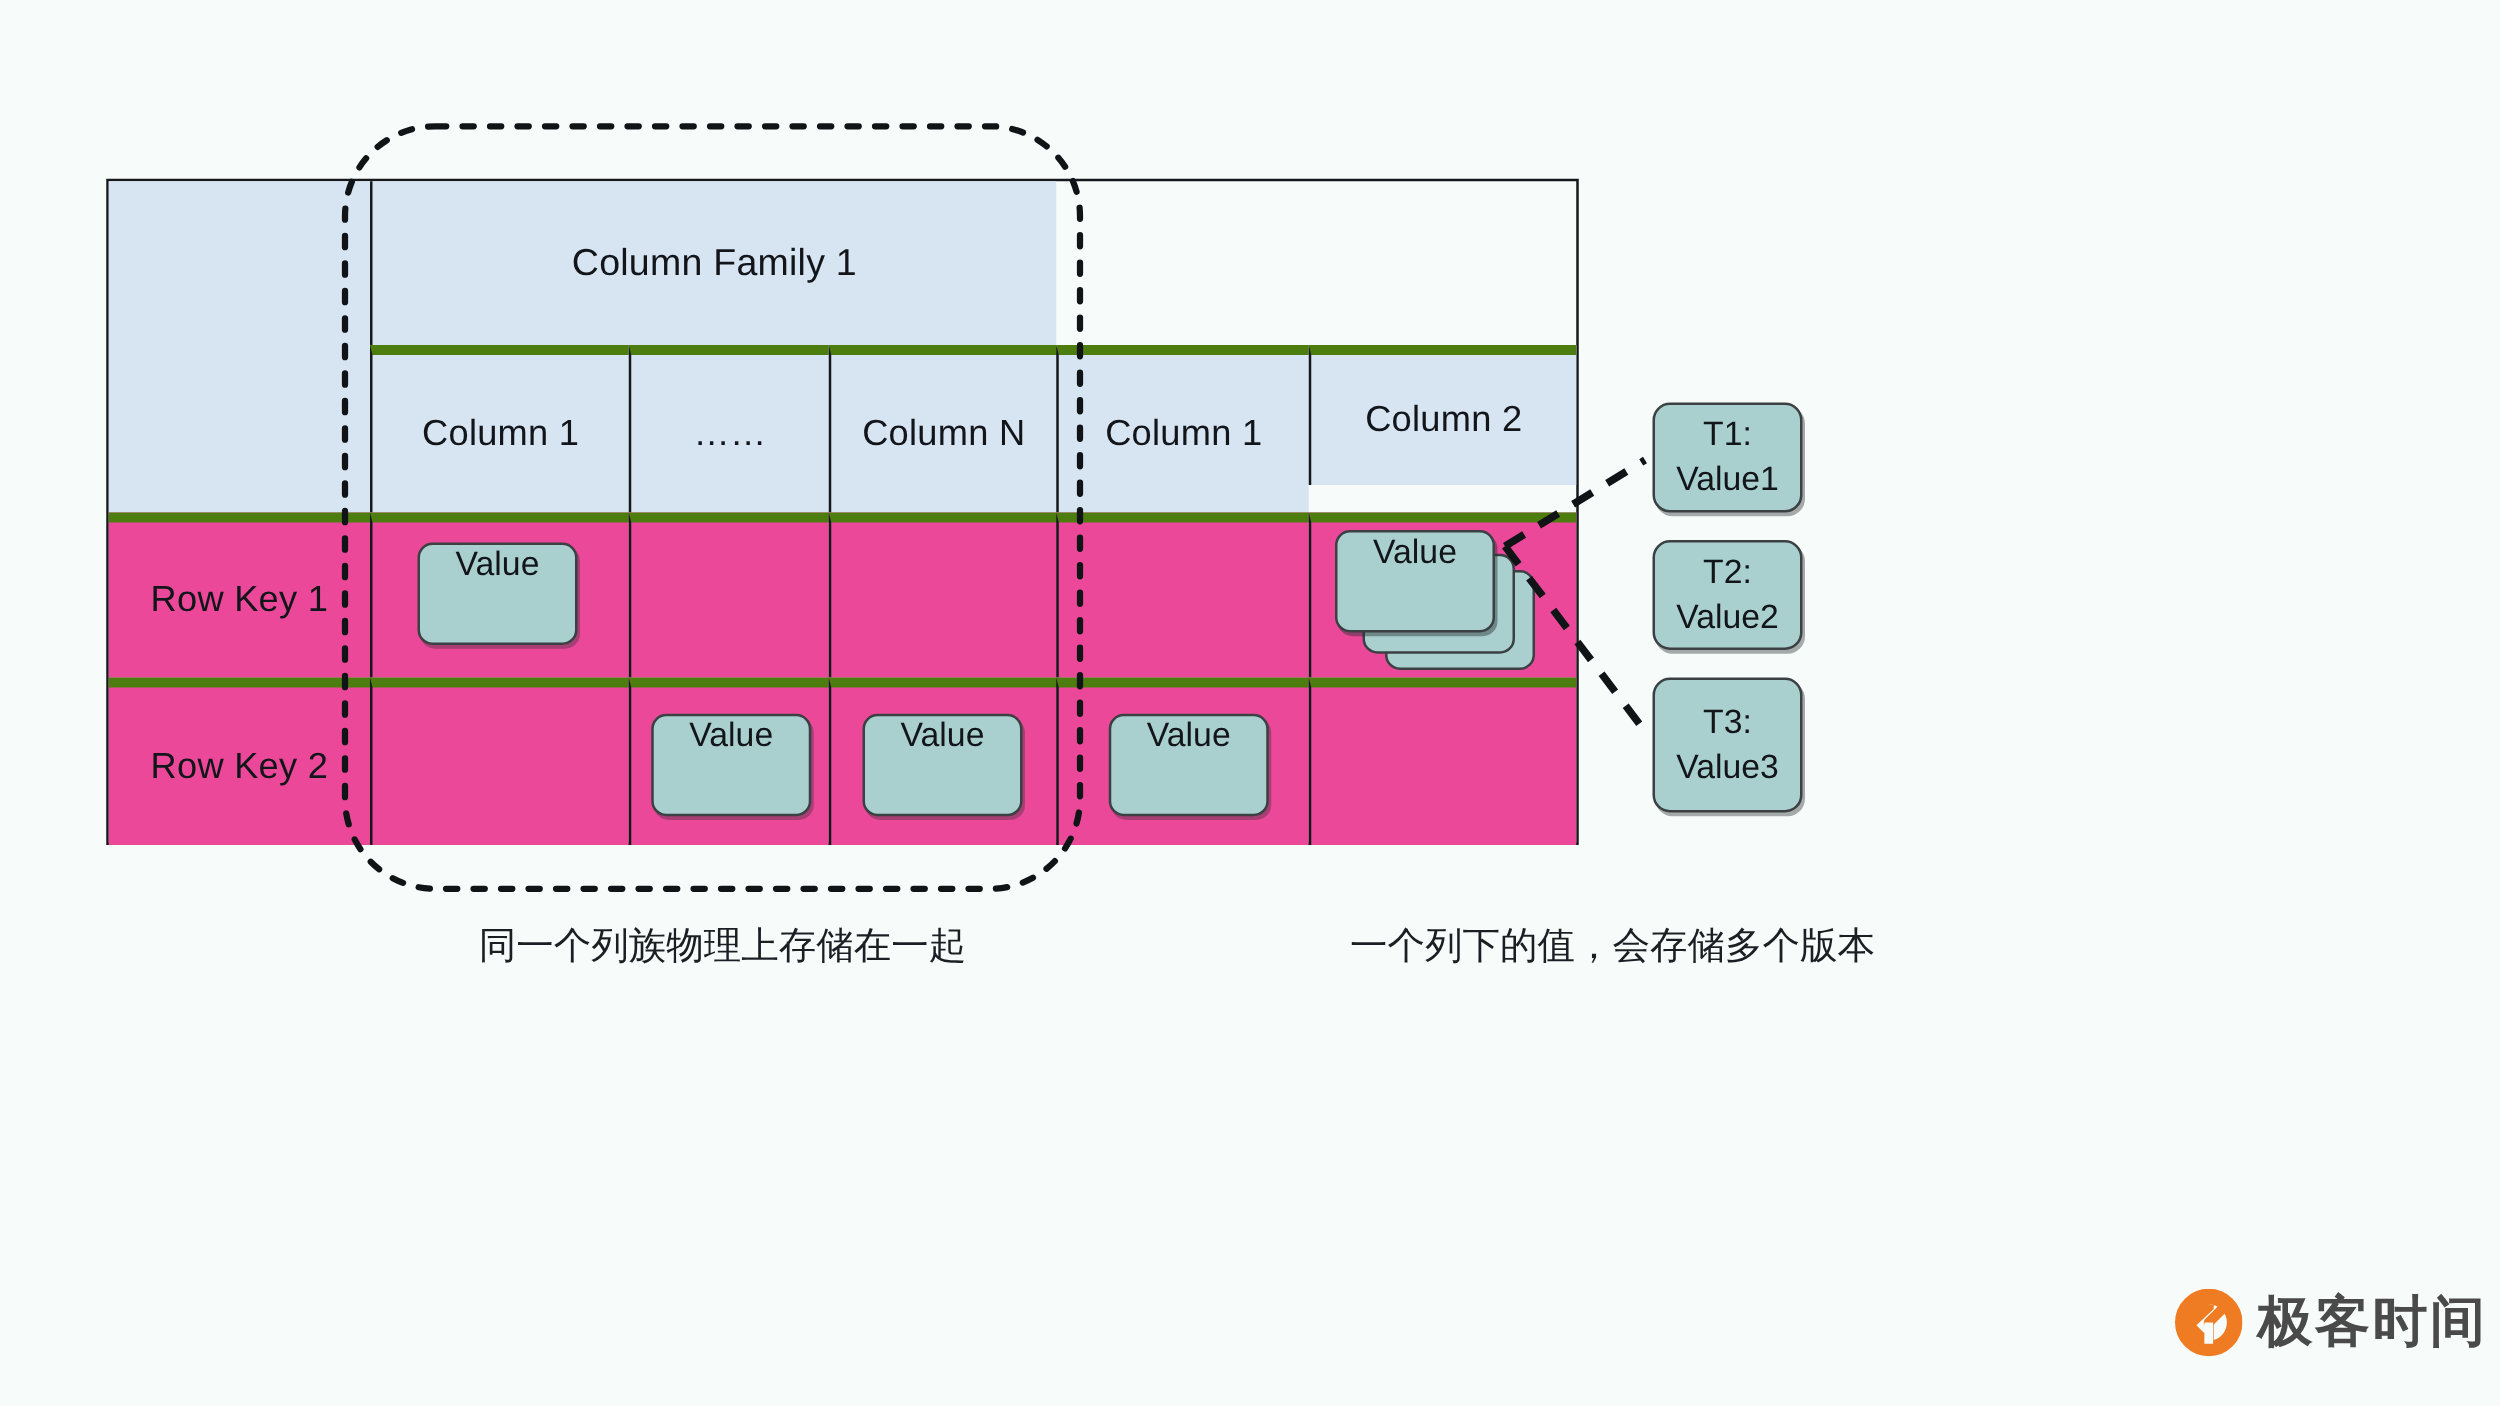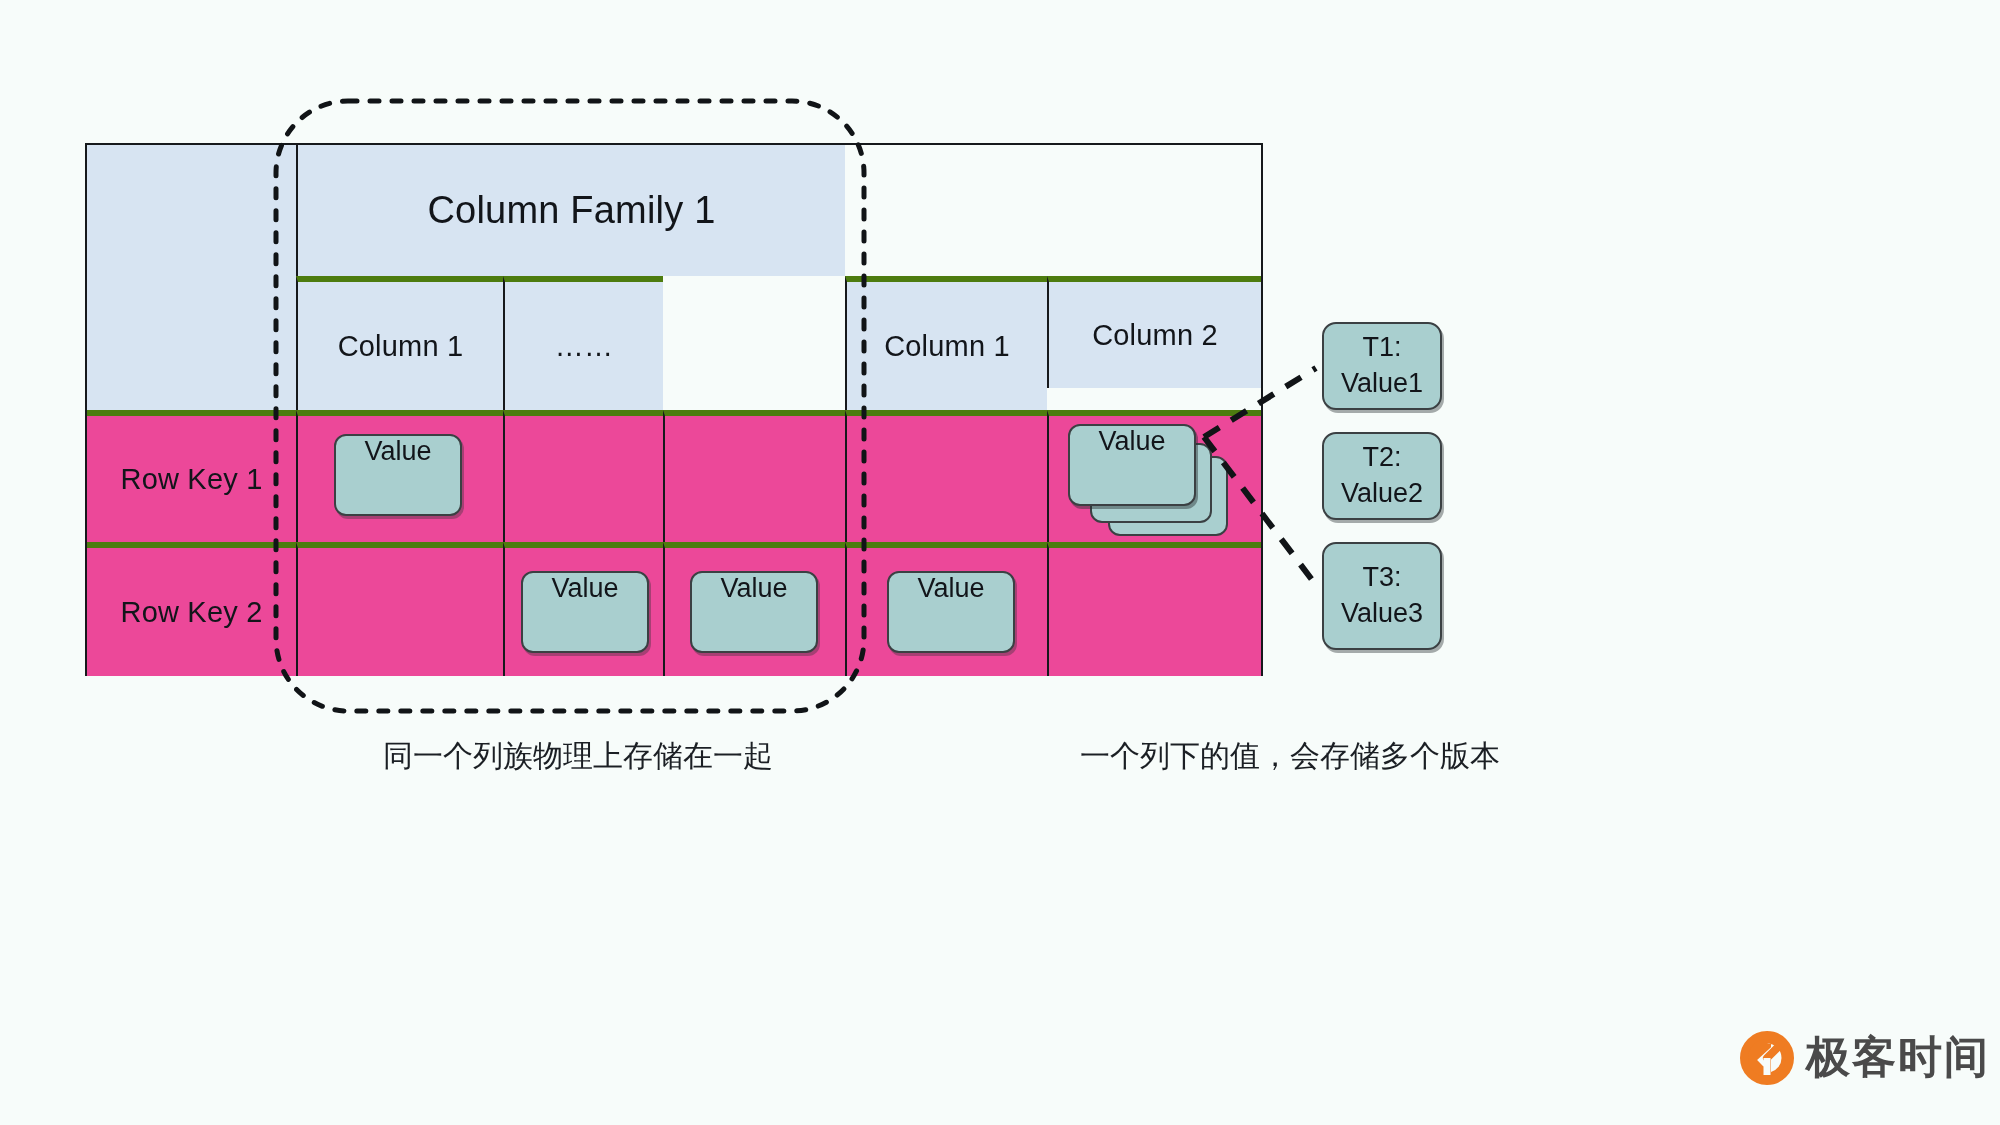--- a/index.html
+++ b/index.html
@@ -14,23 +14,23 @@
 
   
   .tbl{position:absolute;left:85px;top:143px;width:1178px;height:533px;
        border:2px solid #16191c;box-sizing:border-box;}
   .cell{position:absolute;box-sizing:border-box;
         display:flex;align-items:center;justify-content:center;
         color:#12151a;}
   .hdr{background:#d7e4f2;}
   .body-cell{background:#ec4899;}
   .bl{border-left:2px solid #16191c;}
-  .bt{border-top:6px solid #4d7c0f;}
+  .bt{border-top:8px solid #4d7c0f;}
 
-  .famtxt{font-size:38px;letter-spacing:.2px;}
+  .famtxt{font-size:30px;letter-spacing:.2px;}
   .coltxt{font-size:29px;letter-spacing:.2px;}
   .rowkeytxt{font-size:29px;letter-spacing:.2px;}
 
   
   .chip{
     position:absolute;
     background:#a9cfcf;
     border:2px solid #3b4043;
     border-radius:12px;
     box-shadow:2px 3px 0 rgba(40,48,50,.45);
@@ -79,20 +79,23 @@
     <div class="cell hdr bl" style="left:209px;top:0;width:549px;height:131px;">
       <span class="famtxt">Column Family 1</span>
     </div>
 
 
     <div class="cell hdr bl bt" style="left:209px;top:131px;width:207px;height:134px;">
       <span class="coltxt">Column 1</span>
     </div>
     <div class="cell hdr bl bt" style="left:416px;top:131px;width:160px;height:134px;">
       <span class="coltxt">……</span>
+    </div>
+    <div class="cell hdr bl bt" style="left:576px;top:131px;width:182px;height:134px;">
+      <span class="coltxt">Column N</span>
     </div>
 
     <div class="cell hdr bl bt" style="left:758px;top:131px;width:202px;height:134px;">
       <span class="coltxt">Column 1</span>
     </div>
     <div class="cell hdr bl bt" style="left:960px;top:131px;width:214px;height:112px;">
       <span class="coltxt">Column 2</span>
     </div>
 
     <div class="cell body-cell bt" style="left:0;top:265px;width:209px;height:132px;">

